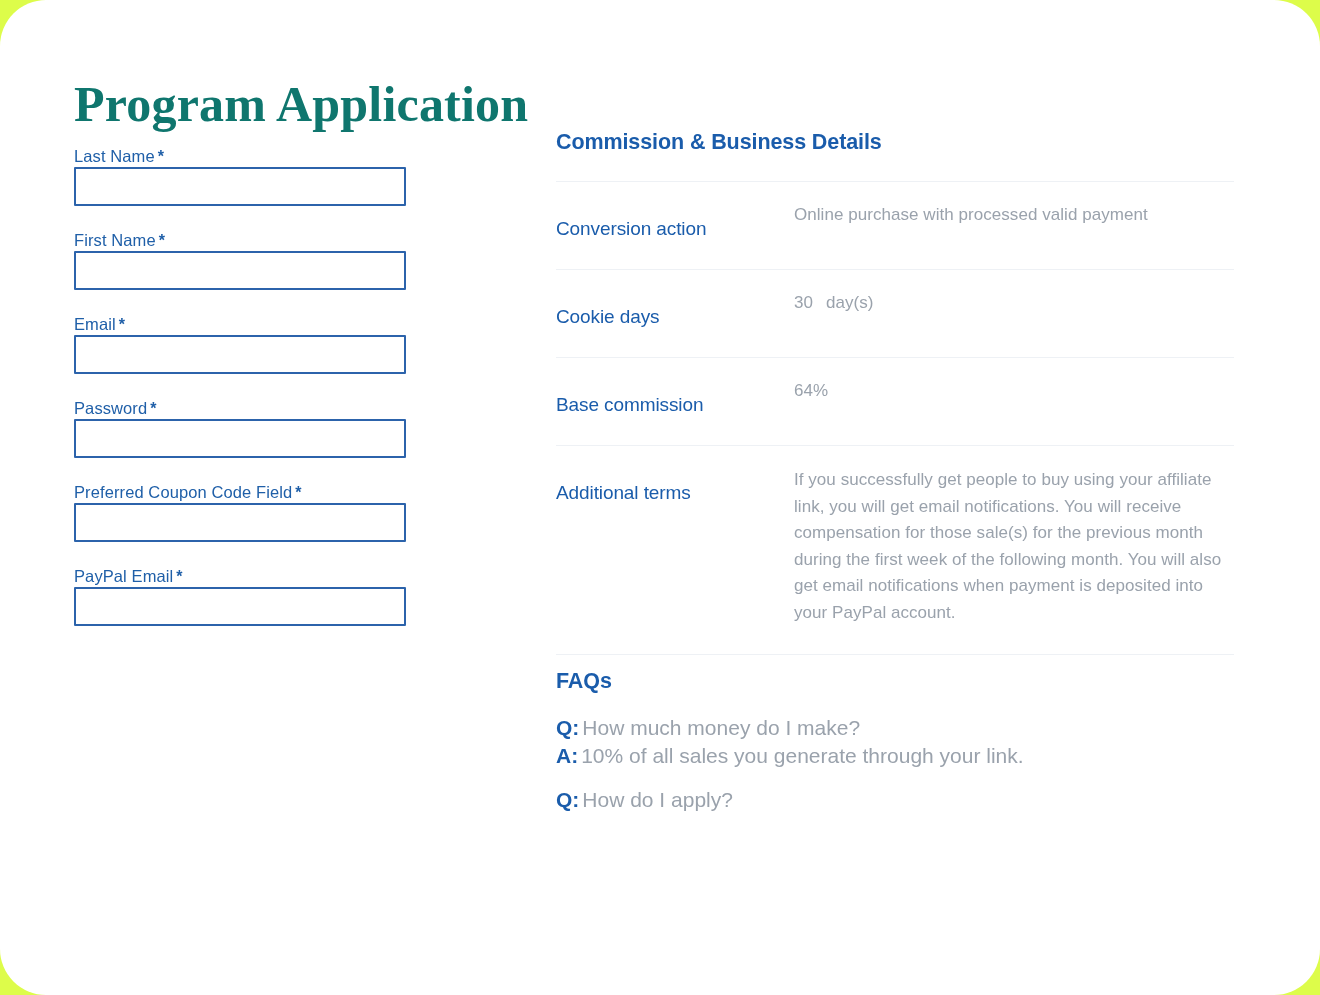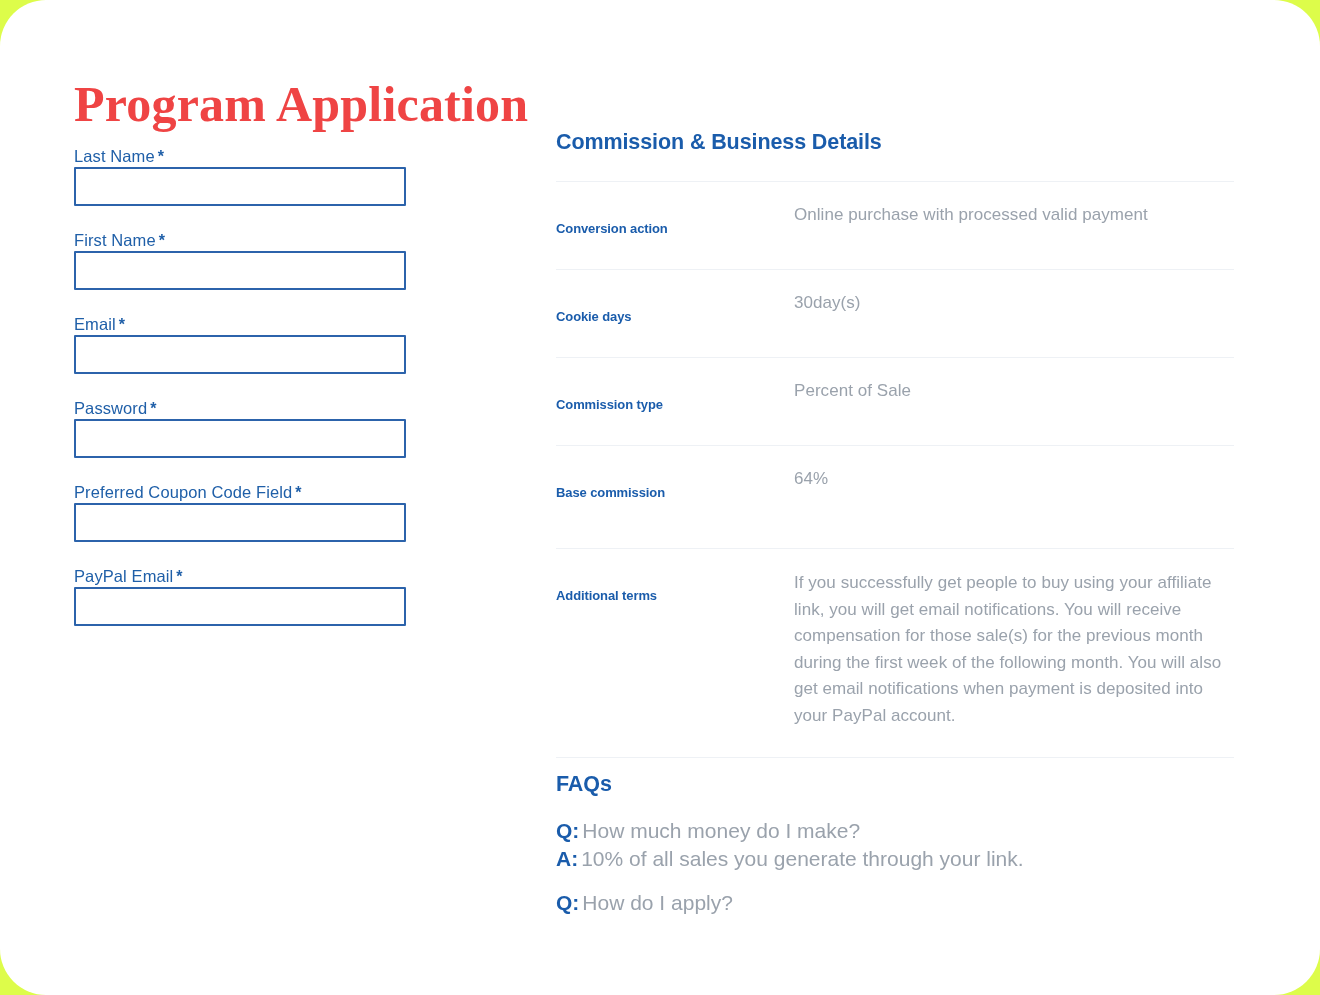--- a/index.html
+++ b/index.html
@@ -24,21 +24,21 @@
     box-sizing: border-box;
     overflow: hidden;
   }
   .page-title {
     position: absolute;
     left: 74px;
     top: 40px;
     font-family: "Liberation Serif", serif;
     font-size: 50px;
     line-height: 60px;
-    color: #ef4444;
+    color: #0f766e;
     letter-spacing: 0.2px;
     white-space: nowrap;
   }
 
   
   .form-col {
     position: absolute;
     left: 74px;
     top: 146px;
     width: 334px;
@@ -97,45 +97,45 @@
     display: flex;
     align-items: flex-start;
     border-top: 1.5px solid #eef1f5;
     padding-top: 21px;
     padding-bottom: 21px;
     min-height: 45px;
   }
   .detail-label {
     width: 238px;
     flex: 0 0 238px;
-    font-size: 13px;
-    font-weight: 700;
+    font-size: 19px;
+    font-weight: 400;
     color: #1a5cab;
     line-height: 24px;
     letter-spacing: -0.1px;
     padding-top: 14px;
   }
   .detail-value {
     flex: 1;
     font-size: 17px;
     color: #9aa2ac;
     line-height: 23px;
     letter-spacing: 0.05px;
     padding-top: 0px;
     max-width: 440px;
   }
   .detail-value.spaced span + span {
+    margin-left: 13px;
   }
   .detail-value.terms {
     line-height: 26.5px;
     max-width: 448px;
   }
   .row-tall {
     padding-bottom: 28px;
-    margin-top: 15px;
   }
   .table-bottom-rule {
     border-top: 1.5px solid #eef1f5;
   }
 
   
   .faq-block {
     margin-top: 12px;
   }
   .faq-heading {
@@ -223,24 +223,20 @@
       <div class="detail-row">
         <div class="detail-label">Conversion action</div>
         <div class="detail-value">Online purchase with processed valid payment</div>
       </div>
 
       <div class="detail-row">
         <div class="detail-label">Cookie days</div>
         <div class="detail-value spaced"><span>30</span><span>day(s)</span></div>
       </div>
 
-      <div class="detail-row">
-        <div class="detail-label">Commission type</div>
-        <div class="detail-value">Percent of Sale</div>
-      </div>
 
       <div class="detail-row">
         <div class="detail-label">Base commission</div>
         <div class="detail-value">64%</div>
       </div>
 
       <div class="detail-row row-tall">
         <div class="detail-label">Additional terms</div>
         <div class="detail-value terms">If you successfully get people to buy using your affiliate link, you will get email notifications. You will receive compensation for those sale(s) for the previous month during the first week of the following month. You will also get email notifications when payment is deposited into your PayPal account.</div>
       </div>

